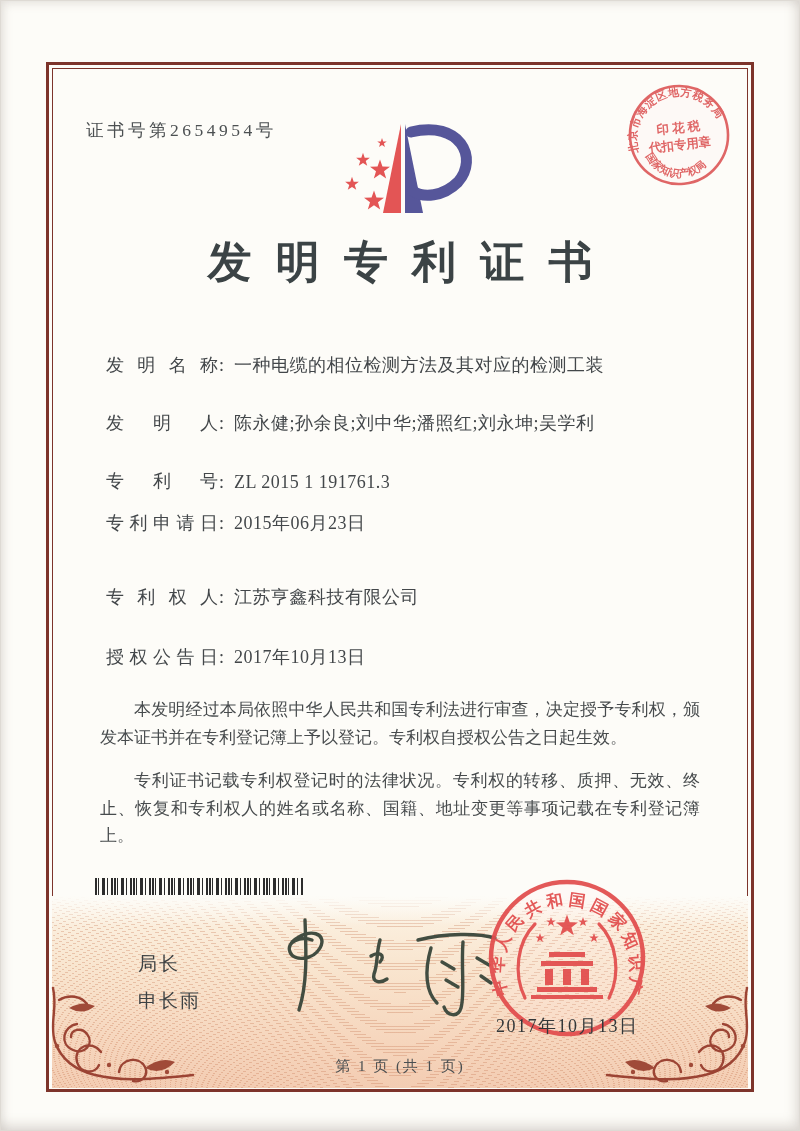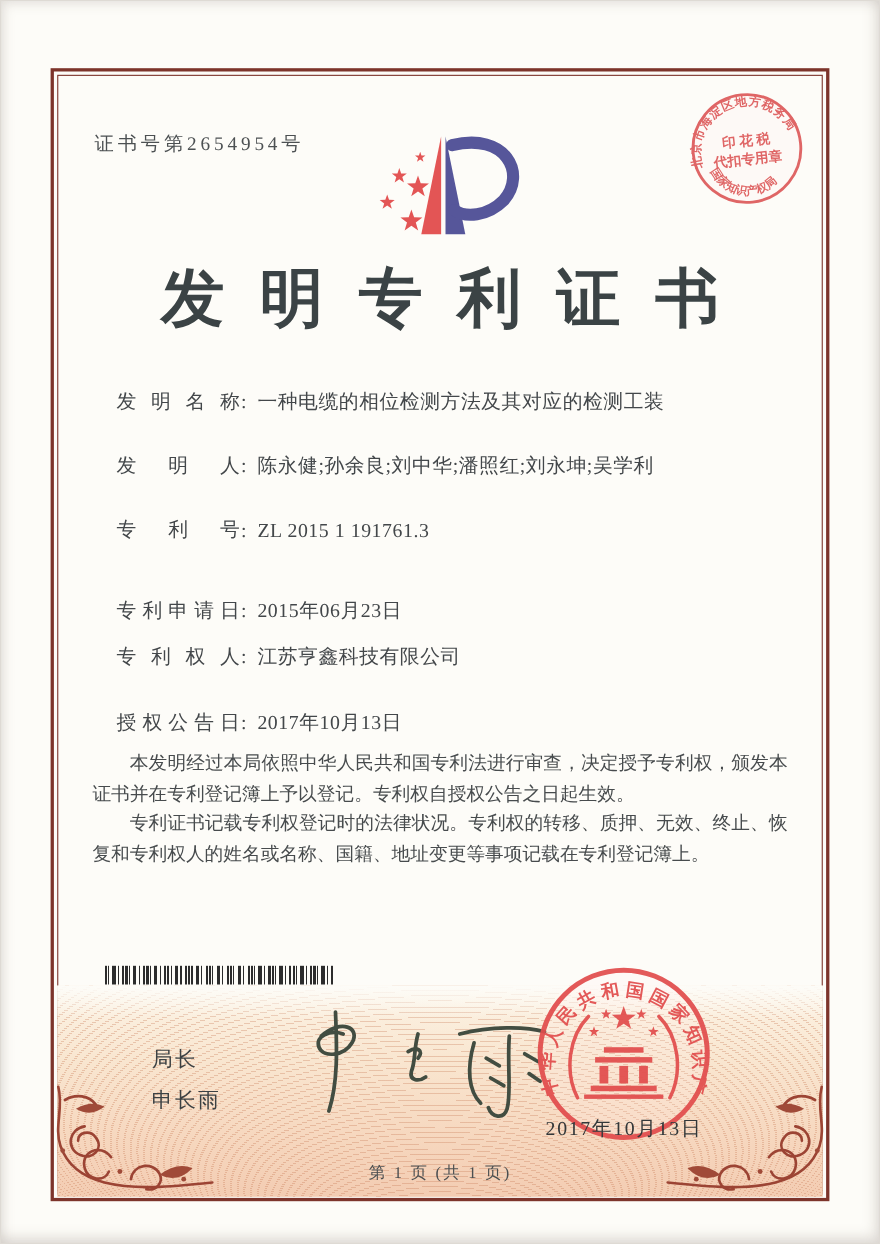--- a/index.html
+++ b/index.html
@@ -11,30 +11,30 @@
                inset -4px -6px 12px rgba(120,105,95,.22);
   }
   .frame{position:absolute;left:46px;top:62px;right:46px;bottom:39px;
     border:3px solid #7d342b;pointer-events:none;}
   .frame::after{content:"";position:absolute;inset:3px;border:1px solid #7d342b;}
   .cert-no{position:absolute;left:86px;top:118px;font-size:17.5px;letter-spacing:3.5px;
     color:#4c5052;text-align:right;}
   .logo{position:absolute;left:325px;top:110px;width:150px;height:118px;}
   .stamp{position:absolute;left:609px;top:64px;width:140px;height:142px;transform:rotate(-6deg);opacity:.92;}
   .title{position:absolute;left:0;right:0;top:233px;text-align:center;
-    font-size:58px;font-weight:600;color:#3b4345;letter-spacing:.55em;padding-left:.55em;}
+    font-size:44px;font-weight:600;color:#3b4345;letter-spacing:.55em;padding-left:.55em;}
   .fields{position:absolute;left:86px;top:345px;right:70px;}
   .frow{position:absolute;left:0;right:0;font-size:18px;color:#43474a;white-space:nowrap;margin-left:20px;}
   .flabel{display:inline-block;width:112px;text-align:justify;text-align-last:justify;
     vertical-align:bottom;}
   .fcolon{margin:0 10px 0 1px;}
   .fvalue{letter-spacing:.5px;}
   .bodytext{position:absolute;left:84px;top:680px;width:632px;font-size:17px;
     line-height:27.5px;color:#474b4d;text-align:justify;}
-  .bodytext p{margin:0;text-indent:2em;}
+  .bodytext p{margin:16px;text-indent:2em;}
   .barcode{position:absolute;left:95px;top:878px;width:208px;height:17px;
     background:repeating-linear-gradient(90deg,#2c2c2c 0 2px,#fdfcf8 2px 3px,#2c2c2c 3px 4px,
       #fdfcf8 4px 7px,#2c2c2c 7px 10px,#fdfcf8 10px 12px,#2c2c2c 12px 13px,#fdfcf8 13px 16px,
       #2c2c2c 16px 18px,#fdfcf8 18px 19px);}
   .band{position:absolute;left:52px;right:52px;top:896px;height:192px;
     background:
       repeating-radial-gradient(1100px 260px at 50% 132%,rgba(198,120,84,.33) 0 1px,rgba(198,120,84,0) 1px 6.5px),
       linear-gradient(180deg,#fcf4e6 0%,#f9e6d0 35%,#f6d6bd 75%,#f3ccb2 100%);}
   .band::before{content:"";position:absolute;left:0;right:0;top:0;height:30px;
     background:linear-gradient(#fdfcf8,rgba(253,252,248,0));}
@@ -99,21 +99,21 @@
   <div class="fields">
     <div class="frow" style="top:8px">
       <span class="flabel">发明名称</span><span class="fcolon">:</span><span class="fvalue">一种电缆的相位检测方法及其对应的检测工装</span>
     </div>
     <div class="frow" style="top:66px">
       <span class="flabel">发明人</span><span class="fcolon">:</span><span class="fvalue">陈永健;孙余良;刘中华;潘照红;刘永坤;吴学利</span>
     </div>
     <div class="frow" style="top:124px">
       <span class="flabel">专利号</span><span class="fcolon">:</span><span class="fvalue">ZL 2015 1 191761.3</span>
     </div>
-    <div class="frow" style="top:198px">
+    <div class="frow" style="top:166px">
       <span class="flabel">专利申请日</span><span class="fcolon">:</span><span class="fvalue">2015年06月23日</span>
     </div>
     <div class="frow" style="top:240px">
       <span class="flabel">专利权人</span><span class="fcolon">:</span><span class="fvalue">江苏亨鑫科技有限公司</span>
     </div>
     <div class="frow" style="top:300px">
       <span class="flabel">授权公告日</span><span class="fcolon">:</span><span class="fvalue">2017年10月13日</span>
     </div>
   </div>
 

